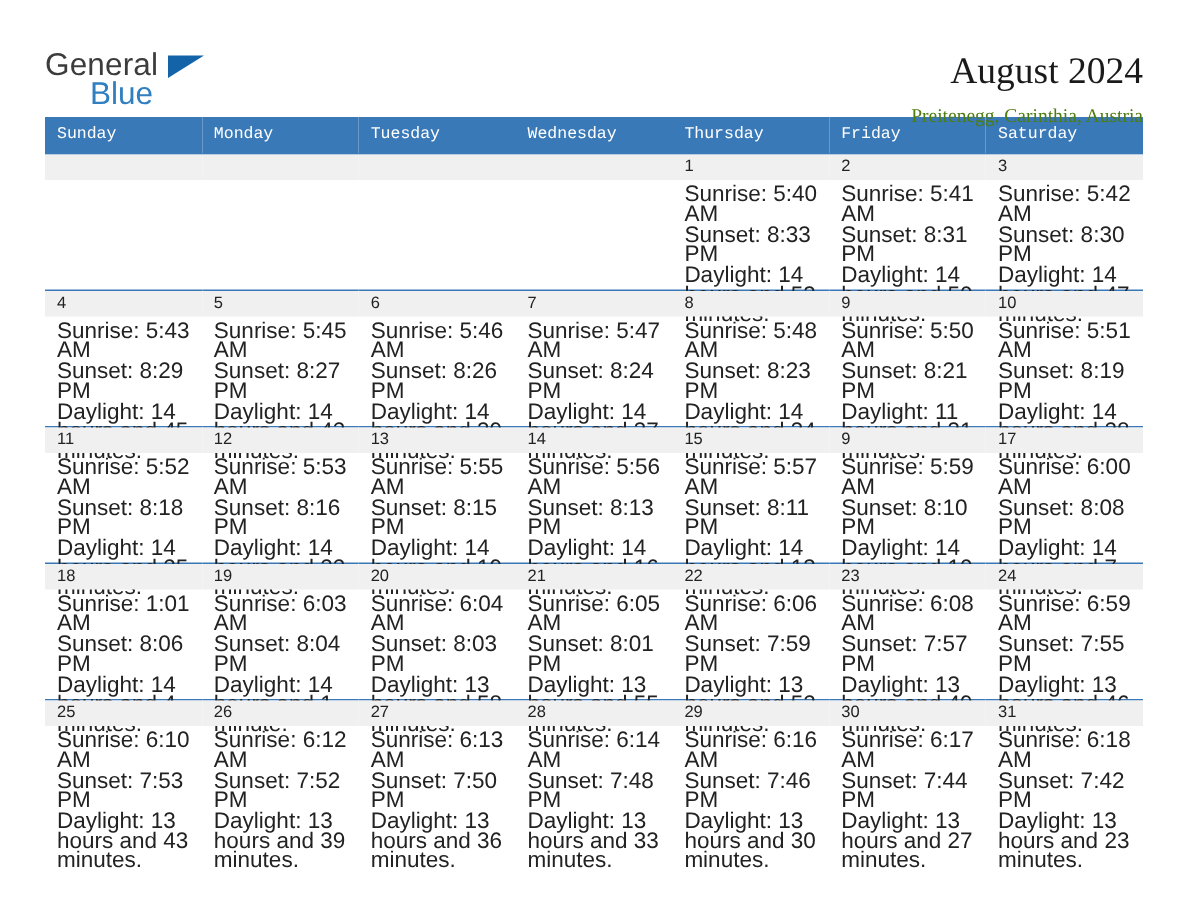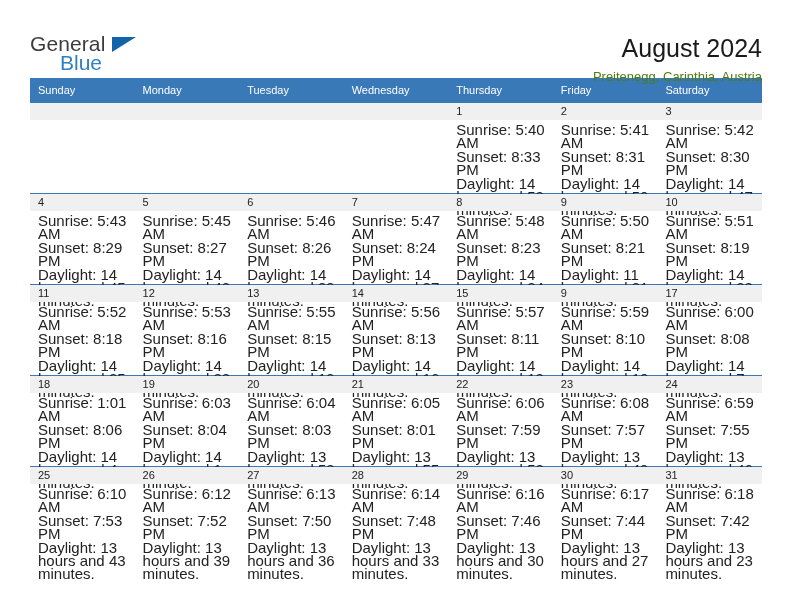--- a/index.html
+++ b/index.html
@@ -56,20 +56,21 @@
     left: 82px;
     top: 4px;
     width: 0;
     height: 0;
     border-left: 24px solid #1263a8;
     border-bottom: 15px solid transparent;
   }
   .title-block {
     text-align: right;
     padding-top: 0px;
+    font-family: Liberation Serif, serif;
   }
   .cal-title {
     font-size: 25px;
     color: #1a1a1a;
     line-height: 30px;
     font-weight: normal;
     margin: 0;
   }
   .cal-subtitle {
     font-size: 13px;
@@ -89,20 +90,21 @@
   .calendar th {
     background: #3a79b8;
     color: #ffffff;
     font-size: 11px;
     font-weight: normal;
     text-align: left;
     padding: 6px 0 6px 8px;
     height: 20px;
     box-sizing: border-box;
     border: none;
+    font-family: Liberation Mono, monospace;
   }
   .calendar td {
     width: 104.57px;
     height: 90px;
     vertical-align: top;
     padding: 0;
     border: none;
     border-top: 1px solid #3a79b8;
     background: #ffffff;
   }

